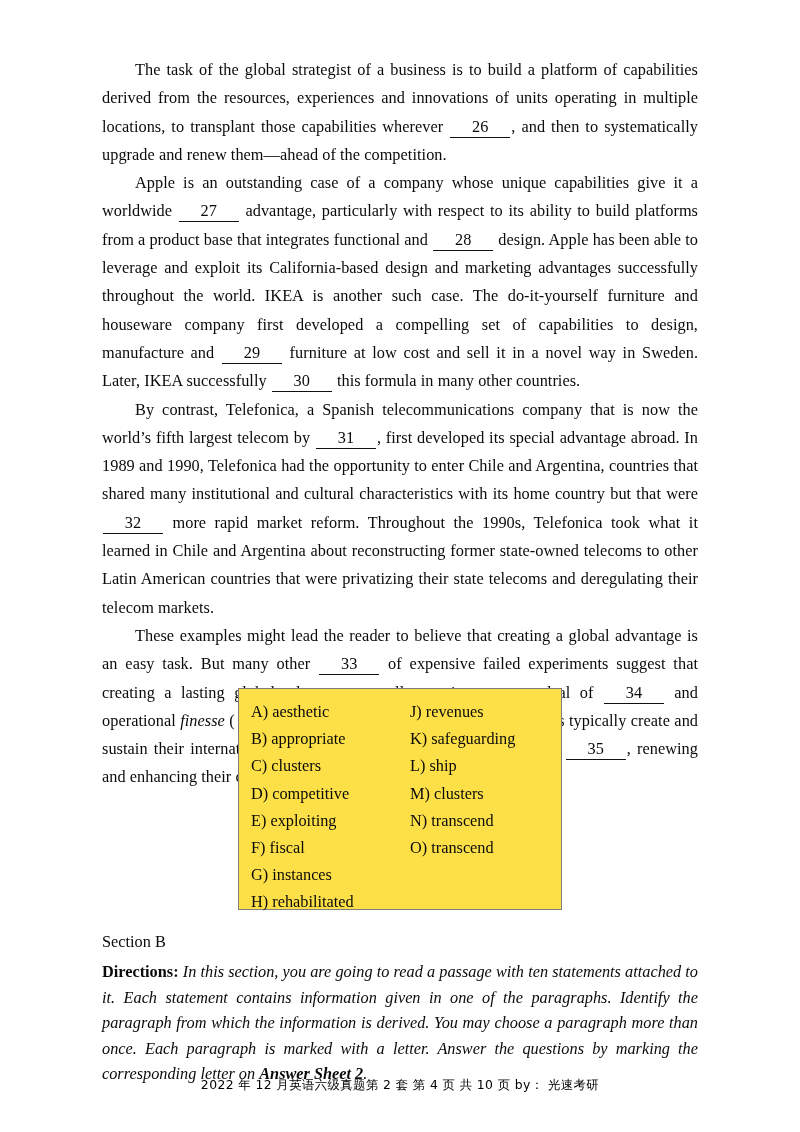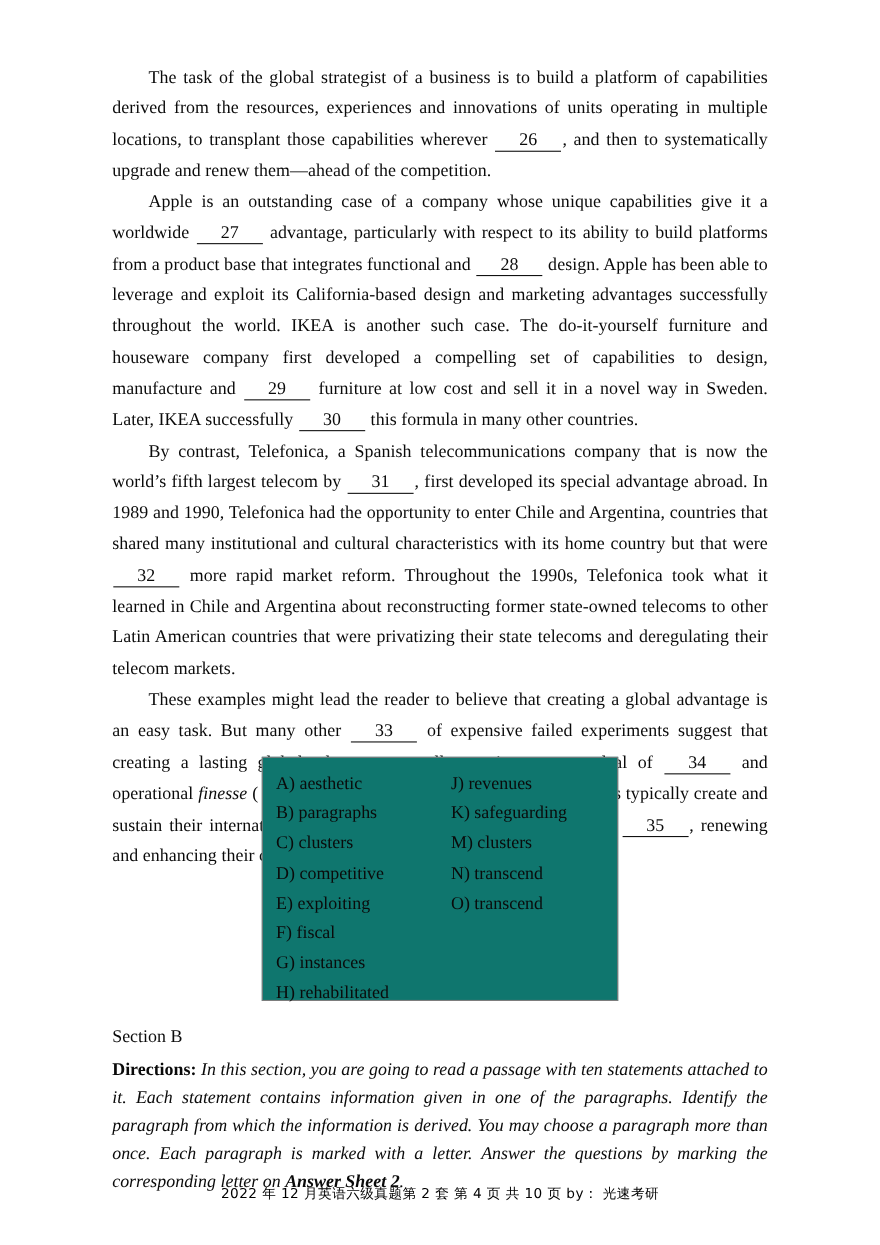--- a/index.html
+++ b/index.html
@@ -64,21 +64,21 @@
 
   
   .wordbank {
     position: absolute;
     left: 238px;
     top: 688px;
     width: 324px;
     height: 222px;
     border: 1.1px solid #7d7d7d;
     box-sizing: border-box;
-    background: #0f766e;
+    background: #fde047;
   }
   .wordbank-inner {
     position: absolute;
     left: 0; top: 0;
     width: 100%;
     height: 100%;
     display: flex;
   }
   .wb-col {
     box-sizing: border-box;
@@ -138,31 +138,32 @@
     <p class="para" id="para-1">The task of the global strategist of a business is to build a platform of capabilities derived from the resources, experiences and innovations of units operating in multiple locations, to transplant those capabilities wherever <span class="blank w1">26</span>, and then to systematically upgrade and renew them—ahead of the competition.</p>
     <p class="para" id="para-2">Apple is an outstanding case of a company whose unique capabilities give it a worldwide <span class="blank w1">27</span> advantage, particularly with respect to its ability to build platforms from a product base that integrates functional and <span class="blank w1">28</span> design. Apple has been able to leverage and exploit its California-based design and marketing advantages successfully throughout the world. IKEA is another such case. The do-it-yourself furniture and houseware company first developed a compelling set of capabilities to design, manufacture and <span class="blank w1">29</span> furniture at low cost and sell it in a novel way in Sweden. Later, IKEA successfully <span class="blank w1">30</span> this formula in many other countries.</p>
     <p class="para" id="para-3">By contrast, Telefonica, a Spanish telecommunications company that is now the world’s fifth largest telecom by <span class="blank w1">31</span>, first developed its special advantage abroad. In 1989 and 1990, Telefonica had the opportunity to enter Chile and Argentina, countries that shared many institutional and cultural characteristics with its home country but that were <span class="blank w1">32</span> more rapid market reform. Throughout the 1990s, Telefonica took what it learned in Chile and Argentina about reconstructing former state-owned telecoms to other Latin American countries that were privatizing their state telecoms and deregulating their telecom markets.</p>
     <p class="para" id="para-4">These examples might lead the reader to believe that creating a global advantage is an easy task. But many other <span class="blank w1">33</span> of expensive failed experiments suggest that creating a lasting global advantage actually requires a great deal of <span class="blank w1">34</span> and operational <i>finesse</i> ( <span class="zh">技巧</span> ). Our research suggests that global winners typically create and sustain their international presence through a systematic process of <span class="blank w1">35</span>, renewing and enhancing their core capabilities.</p>
   </div>
 
   <div class="wordbank" style="border-color: rgb(125, 125, 125);">
     <div class="wordbank-inner">
       <div class="wb-col left" id="wb-left">
           <div class="wb-item">A) aesthetic</div>
-          <div class="wb-item">B) paragraphs</div>
+          <div class="wb-item">B) appropriate</div>
           <div class="wb-item">C) clusters</div>
           <div class="wb-item">D) competitive</div>
           <div class="wb-item">E) exploiting</div>
           <div class="wb-item">F) fiscal</div>
           <div class="wb-item">G) instances</div>
           <div class="wb-item">H) rehabilitated</div>
         </div>
       <div class="wb-col right" id="wb-right">
           <div class="wb-item">J) revenues</div>
           <div class="wb-item">K) safeguarding</div>
+          <div class="wb-item">L) ship</div>
           <div class="wb-item">M) clusters</div>
           <div class="wb-item">N) transcend</div>
           <div class="wb-item">O) transcend</div>
         </div>
     </div>
   </div>
 
   <div class="section-b">
     <div class="section-title">Section B</div>
     <p class="directions">

